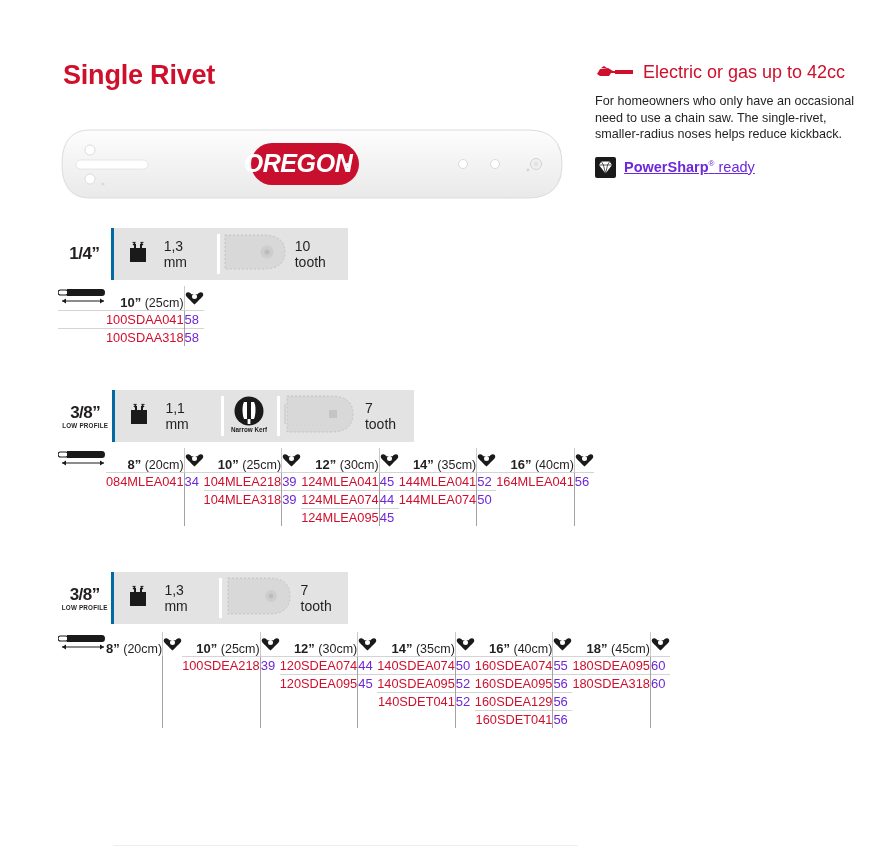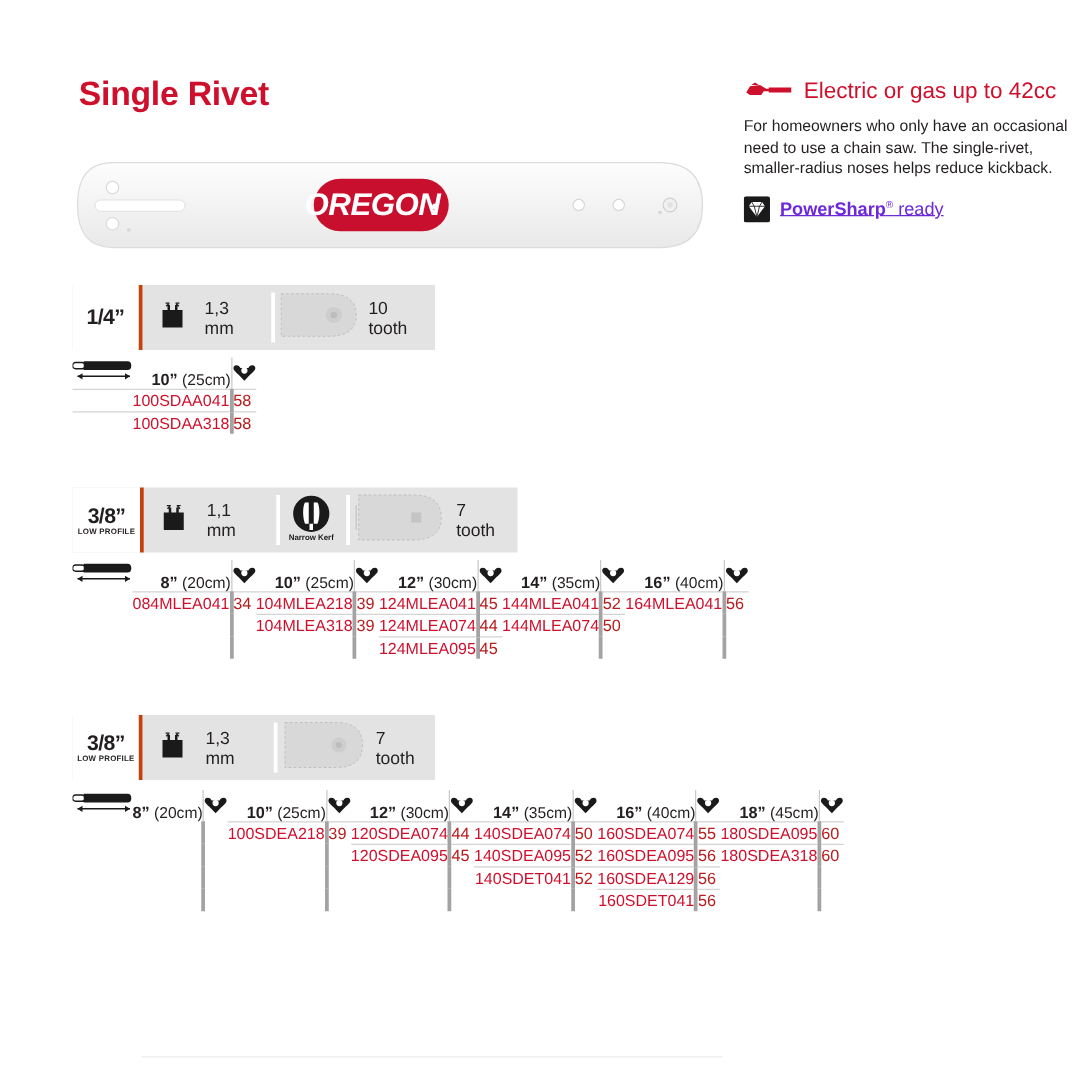--- a/index.html
+++ b/index.html
@@ -38,21 +38,21 @@
   .bar-wrap{position:absolute;left:58px;top:122px;width:512px;height:84px;}
 
   
   .specband{
     position:absolute;height:52px;background:#e3e3e3;
     display:flex;align-items:stretch;
   }
   .spec-pitch{
     width:58px;background:#ffffff;
     display:flex;flex-direction:column;align-items:center;justify-content:center;
-    border-right:3px solid #c2410c;
+    border-right:3px solid #0369a1;
   }
   .spec-pitch .p1{font-size:17px;font-weight:bold;letter-spacing:-0.5px;line-height:17px;}
   .spec-pitch .p2{font-size:6.3px;font-weight:bold;letter-spacing:0.2px;margin-top:1px;}
   .spec-cell{
     display:flex;align-items:center;justify-content:flex-start;
     padding:0 14px;position:relative;
   }
   .spec-cell + .spec-cell::before{
     content:"";position:absolute;left:0;top:6px;bottom:6px;width:3px;background:#ffffff;
   }
@@ -77,22 +77,22 @@
   }
   .hdr-icon{padding:0 8px 6px 0;vertical-align:bottom;text-align:left;}
   .cell-part{
     font-size:12.8px;color:#cf102d;text-align:right;white-space:nowrap;
     padding:7px 7px 7px 7px;height:17px;
   }
   .cell-part .hl{
     background:#cfe0c8;padding:1px 3px;border-radius:1px;
   }
   .cell-dl{
-    font-size:13px;color:#b91c1c;text-align:left;white-space:nowrap;
-    padding:7px 6px 7px 6px;border-left:3px solid #a3a3a3;
+    font-size:13px;color:#6d28d9;text-align:left;white-space:nowrap;
+    padding:7px 6px 7px 6px;border-left:1px solid #a3a3a3;
   }
   .rule{border-top:1px solid #d4d4d4;}
 
   .footline{position:absolute;left:113px;top:845px;width:465px;height:1px;background:#ededed;}
 </style>
 </head>
 <body>
 
 <div class="page">
 

